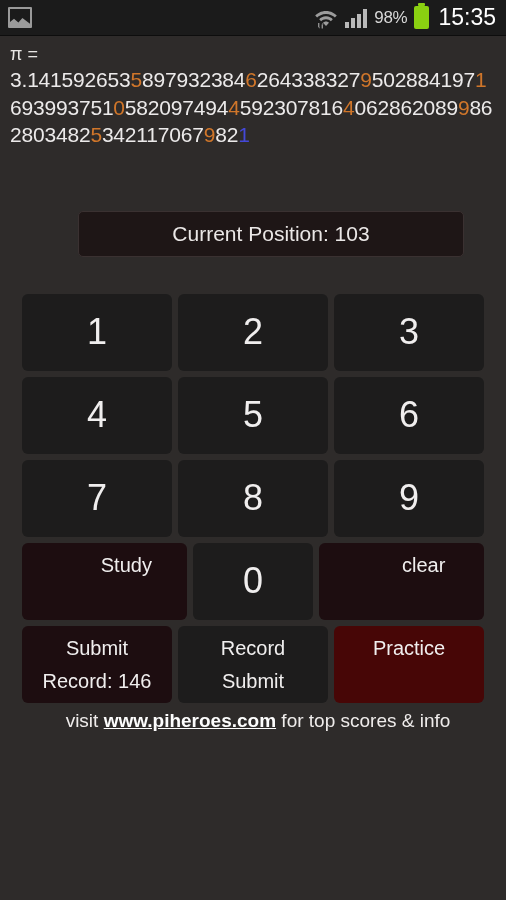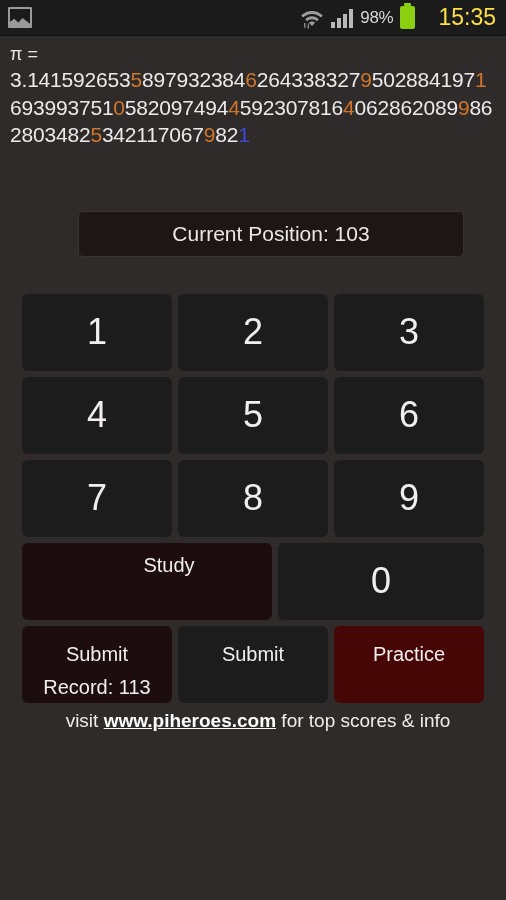--- a/index.html
+++ b/index.html
@@ -42,21 +42,21 @@
   .signal-icon i:nth-child(4){ height: 19px; }
   .batt-pct { color: #d8d8d8; font-size: 17px; letter-spacing: -0.3px; }
   .batt-icon {
     width: 15px; height: 23px; background: #8ad011;
     border-radius: 2px; position: relative;
   }
   .batt-icon::before {
     content: ""; position: absolute; top: -3px; left: 4px;
     width: 7px; height: 3px; background: #8ad011; border-radius: 1px;
   }
-  .clock { color: #fde047; font-size: 23px; letter-spacing: 0px; margin-left: 16px; }
+  .clock { color: #ffffff; font-size: 23px; letter-spacing: 0px; margin-left: 2px; }
 
   
   .pi-area { padding: 7px 10px 0 10px; }
   .pi-label { color: #e8e6e4; font-size: 18px; line-height: 22px; }
   .pi-digits {
     color: #eceaea; font-size: 21px; line-height: 27.5px;
     letter-spacing: -0.2px;
     word-break: break-all;
     margin-top: 1px;
   }
@@ -80,21 +80,21 @@
     background: #1d1c1c;
     display: flex; align-items: center; justify-content: center;
     color: #f0eeee; cursor: pointer;
     border: none;
     font-family: "Liberation Sans", sans-serif;
   }
   .key.num { height: 77px; font-size: 36px; }
   .key.mid { height: 77px; padding-left: 44px; }
   .key.mid.label { font-size: 20px; align-items: flex-start; padding-top: 11px; }
   .key.bottom { height: 77px; font-size: 20px; flex-direction: column;
-                justify-content: flex-start; padding-top: 12px; line-height: 33px; }
+                justify-content: flex-start; padding-top: 6px; line-height: 33px; }
   .key.red-dark { background: #1d0d10; }
   .key.red-bright { background: #470606; }
   .key.red-bright .ptext { text-underline-offset: 3px; }
 
   
   .footer {
     margin-top: 7px; text-align: center;
     color: #efeceb; font-size: 19px; padding-left: 10px;
   }
   .footer .url { font-weight: bold; text-decoration: underline; color: #fdfdfd; }
@@ -155,28 +155,30 @@
 
     <div class="krow">
       <button class="key num">7</button>
       <button class="key num">8</button>
       <button class="key num">9</button>
     </div>
 
     <div class="krow">
       <button class="key mid label red-dark">Study</button>
       <button class="key num">0</button>
+      <button class="key mid label red-dark">clear</button>
     </div>
 
     <div class="krow">
       <button class="key bottom red-dark">
         <span>Submit</span>
-        <span>Record: 113</span>
+        <span>Record: 146</span>
       </button>
       <button class="key bottom">
+        <span>Record</span>
         <span>Submit</span>
       </button>
       <button class="key bottom red-bright">
         <span class="ptext">Practice</span>
       </button>
     </div>
   </div>
 
   <div class="footer">
     <span>visit </span><a class="url" href="#">www.piheroes.com</a><span> for top scores &amp; info</span>

